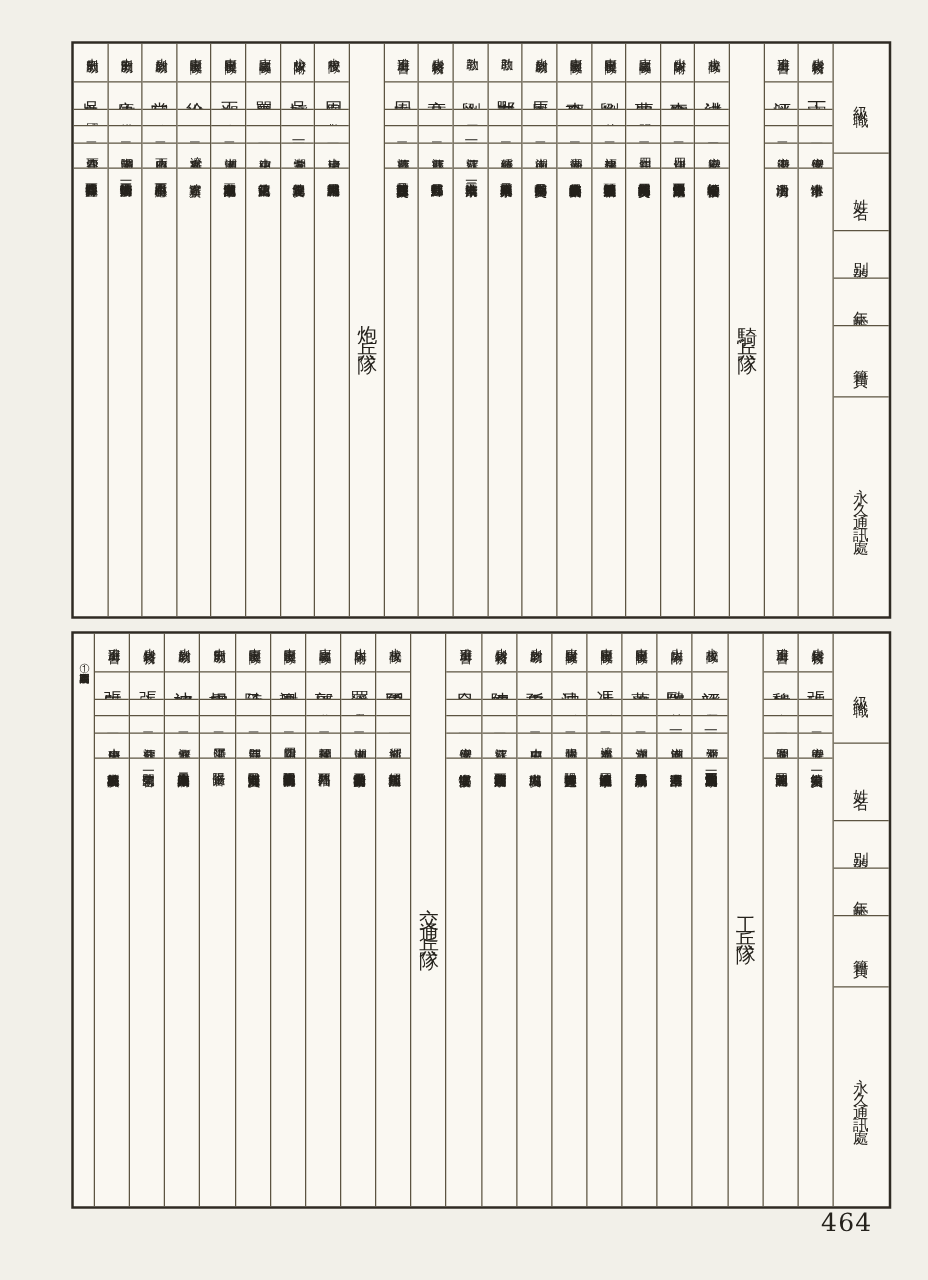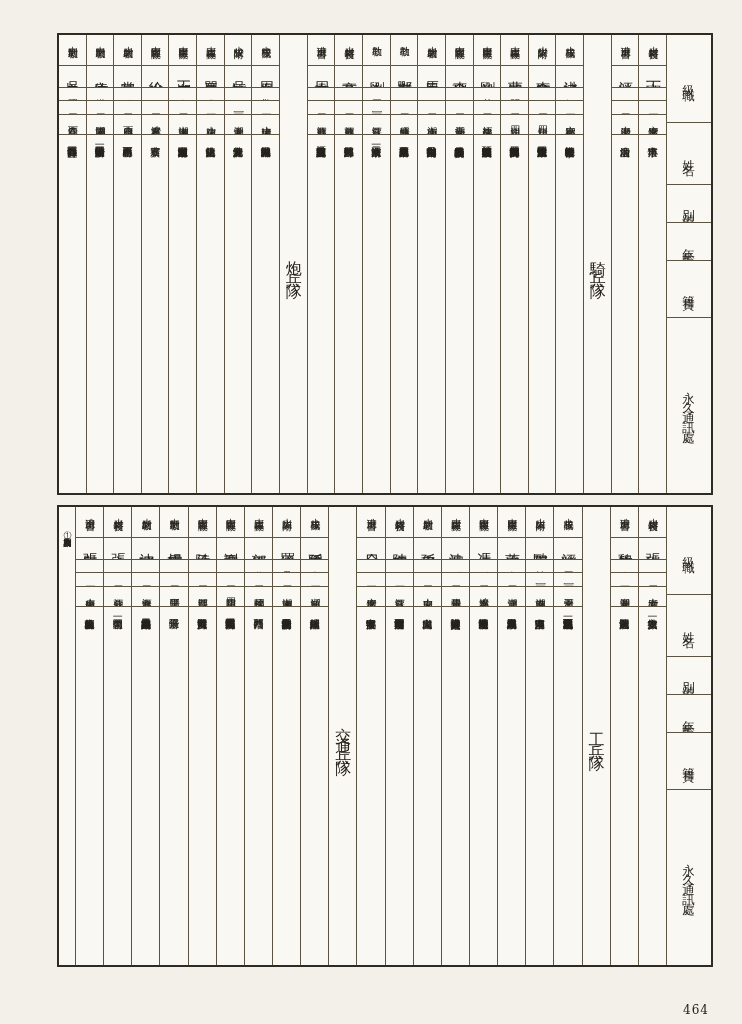--- a/index.html
+++ b/index.html
@@ -48,22 +48,22 @@
   .c-age .vt{font-size:11px;margin-top:4px;}
   .c-native .vt{font-size:10px;margin-top:3px;letter-spacing:0.5px;}
   .c-addr{padding:4px 0;}
   .c-addr .vt{font-size:10px;letter-spacing:0px;height:100%;line-height:13px;}
   .hdr .cell{align-items:center;}
   .hdr .vt{font-size:12.5px;letter-spacing:4px;}
   .hdr .vt.spread{letter-spacing:10px;}
   .lab .vt{font-size:16px;letter-spacing:11px;}
   .notecol .vt{font-size:8px;letter-spacing:0;margin-top:12px;height:95%;line-height:9px;}
   .pagenum{
-    position:absolute;top:966px;right:33px;
-    font-size:12px;letter-spacing:1px;margin-top:37px;
+    position:absolute;top:966px;right:44px;
+    font-size:20px;letter-spacing:1px;
   }
 </style>
 </head>
 <body>
 
 <div class="band" id="band0">
     <div class="col hdr">
       <div class="cell r1">
         <div class="vt">級職</div>
       </div>

